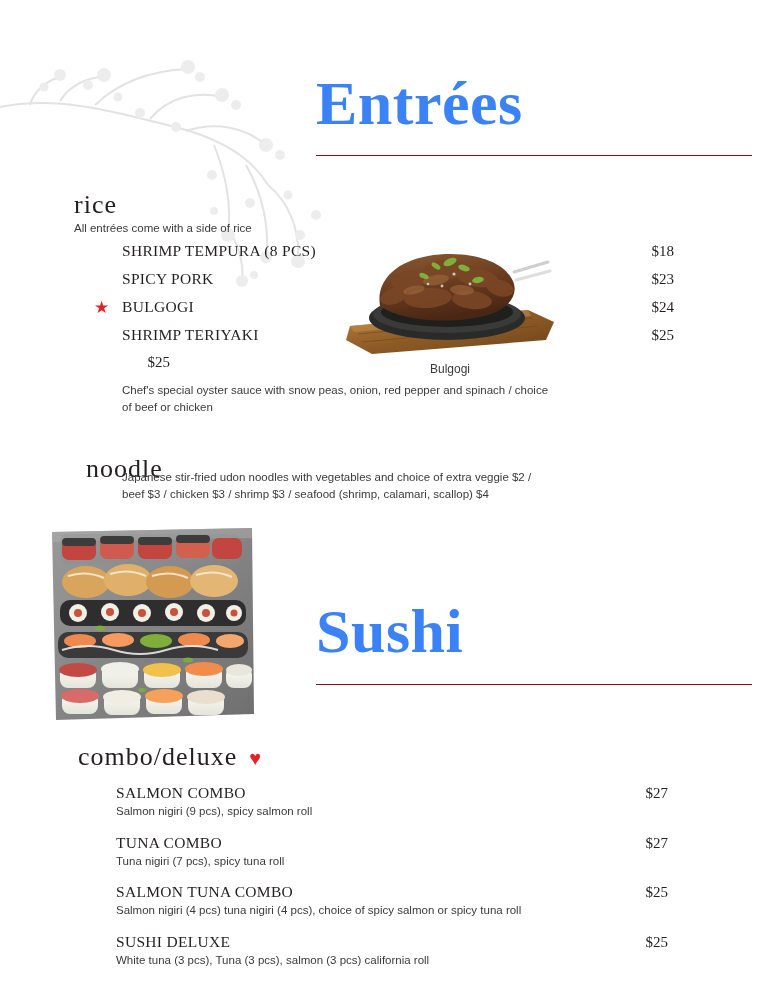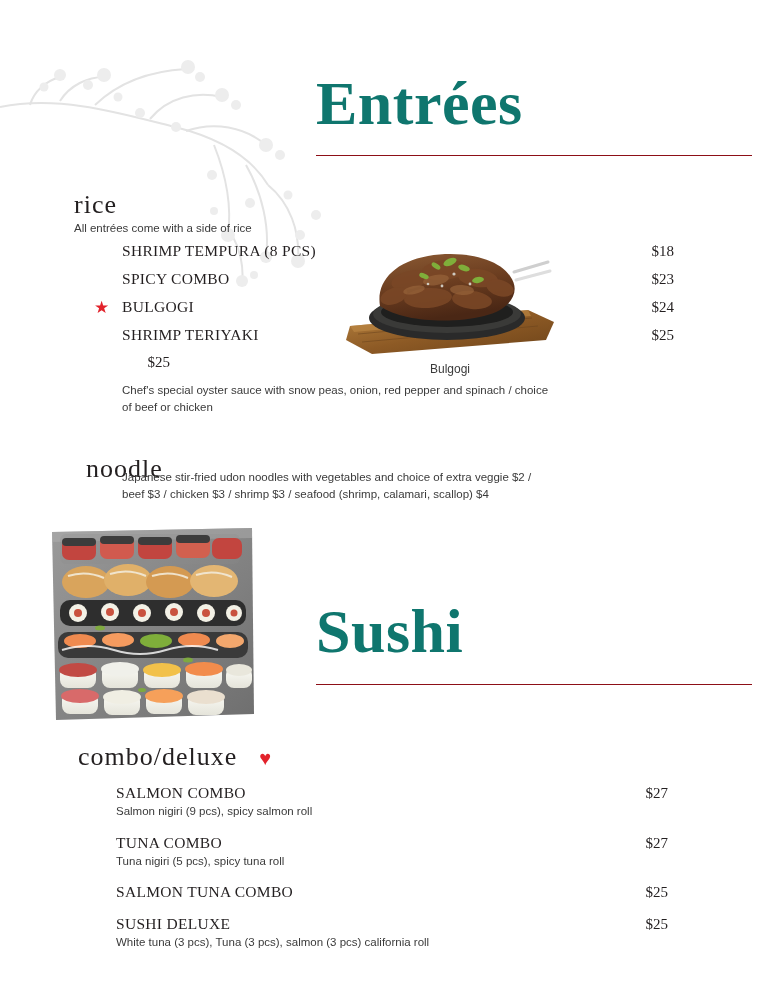--- a/index.html
+++ b/index.html
@@ -24,21 +24,21 @@
     width: 360px;
     height: 260px;
     pointer-events: none;
   }
 
   
   .section-head {
     position: absolute;
     font-family: "Liberation Serif", serif;
     font-weight: bold;
-    color: #0f766e;
+    color: #3b82f6;
     letter-spacing: 0.5px;
   }
   #entrees-title {
     left: 316px;
     top: 72px;
     font-size: 62px;
     line-height: 1;
   }
   #sushi-title {
     left: 316px;
@@ -78,21 +78,21 @@
   }
 
   #rice-head { left: 74px; top: 190px; }
   #rice-note { left: 74px; top: 222px; }
   #noodle-head { left: 86px; top: 435px; margin-top: 19px; }
   #combo-head {
     left: 78px;
     top: 742px;
     display: flex;
     align-items: center;
-    gap: 22px;
+    gap: 12px;
   }
   .heart {
     color: #e2222b;
     font-size: 20px;
     line-height: 1;
     position: relative;
     top: 1px;
   }
 
   
@@ -233,21 +233,21 @@
 
   <div class="menu-row">
     <div class="row-line">
       <span class="item-name">SHRIMP TEMPURA (8 PCS)</span>
       <span class="item-price">$18</span>
     </div>
   </div>
 
   <div class="menu-row">
     <div class="row-line">
-      <span class="item-name">SPICY COMBO</span>
+      <span class="item-name">SPICY PORK</span>
       <span class="item-price">$23</span>
     </div>
   </div>
 
   <div class="menu-row">
     <span class="star">★</span>
     <div class="row-line">
       <span class="item-name">BULGOGI</span>
       <span class="item-price">$24</span>
     </div>
@@ -475,28 +475,29 @@
       <span class="item-price">$27</span>
     </div>
     <div class="item-desc">Salmon nigiri (9 pcs), spicy salmon roll</div>
   </div>
 
   <div class="menu-row">
     <div class="row-line">
       <span class="item-name">TUNA COMBO</span>
       <span class="item-price">$27</span>
     </div>
-    <div class="item-desc">Tuna nigiri (5 pcs), spicy tuna roll</div>
+    <div class="item-desc">Tuna nigiri (7 pcs), spicy tuna roll</div>
   </div>
 
   <div class="menu-row">
     <div class="row-line">
       <span class="item-name">SALMON TUNA COMBO</span>
       <span class="item-price">$25</span>
     </div>
+    <div class="item-desc">Salmon nigiri (4 pcs) tuna nigiri (4 pcs), choice of spicy salmon or spicy tuna roll</div>
   </div>
 
   <div class="menu-row">
     <div class="row-line">
       <span class="item-name">SUSHI DELUXE</span>
       <span class="item-price">$25</span>
     </div>
     <div class="item-desc">White tuna (3 pcs), Tuna (3 pcs), salmon (3 pcs) california roll</div>
   </div>
 

